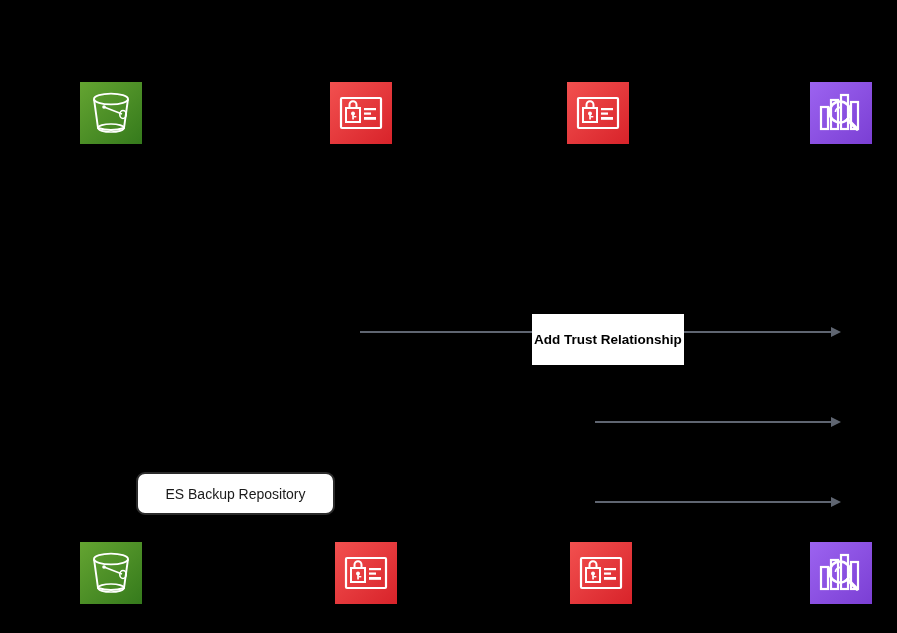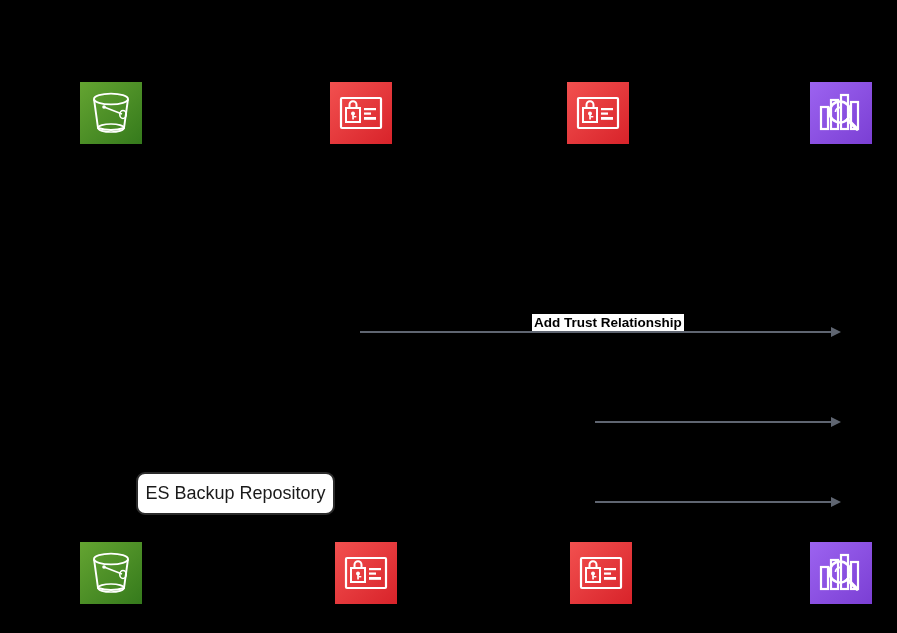--- a/index.html
+++ b/index.html
@@ -55,40 +55,40 @@
   }
 
   
   .arrow-label {
     position: absolute;
     background: #ffffff;
     color: #000000;
     font-size: 13.5px;
     font-weight: bold;
     line-height: 15px;
-    padding: 1px 2px;
+    padding: 18px 2px;
     white-space: nowrap;
     font-family: "Liberation Sans", sans-serif;
   }
 
   
   .note-box {
     position: absolute;
     background: #ffffff;
     border: 2px solid #2b2b2b;
     border-radius: 9px;
     box-sizing: border-box;
     display: flex;
     align-items: center;
     justify-content: center;
     box-shadow: 0 1px 2px rgba(0,0,0,0.4);
   }
   .note-box .note-text {
     color: #1a1a1a;
-    font-size: 18px;
+    font-size: 14px;
     font-family: "Liberation Sans", sans-serif;
     white-space: nowrap;
   }
 </style>
 </head>
 <body>
 
 <div id="canvas">
 
   <div class="node" style="left:80px; top:82px;">

